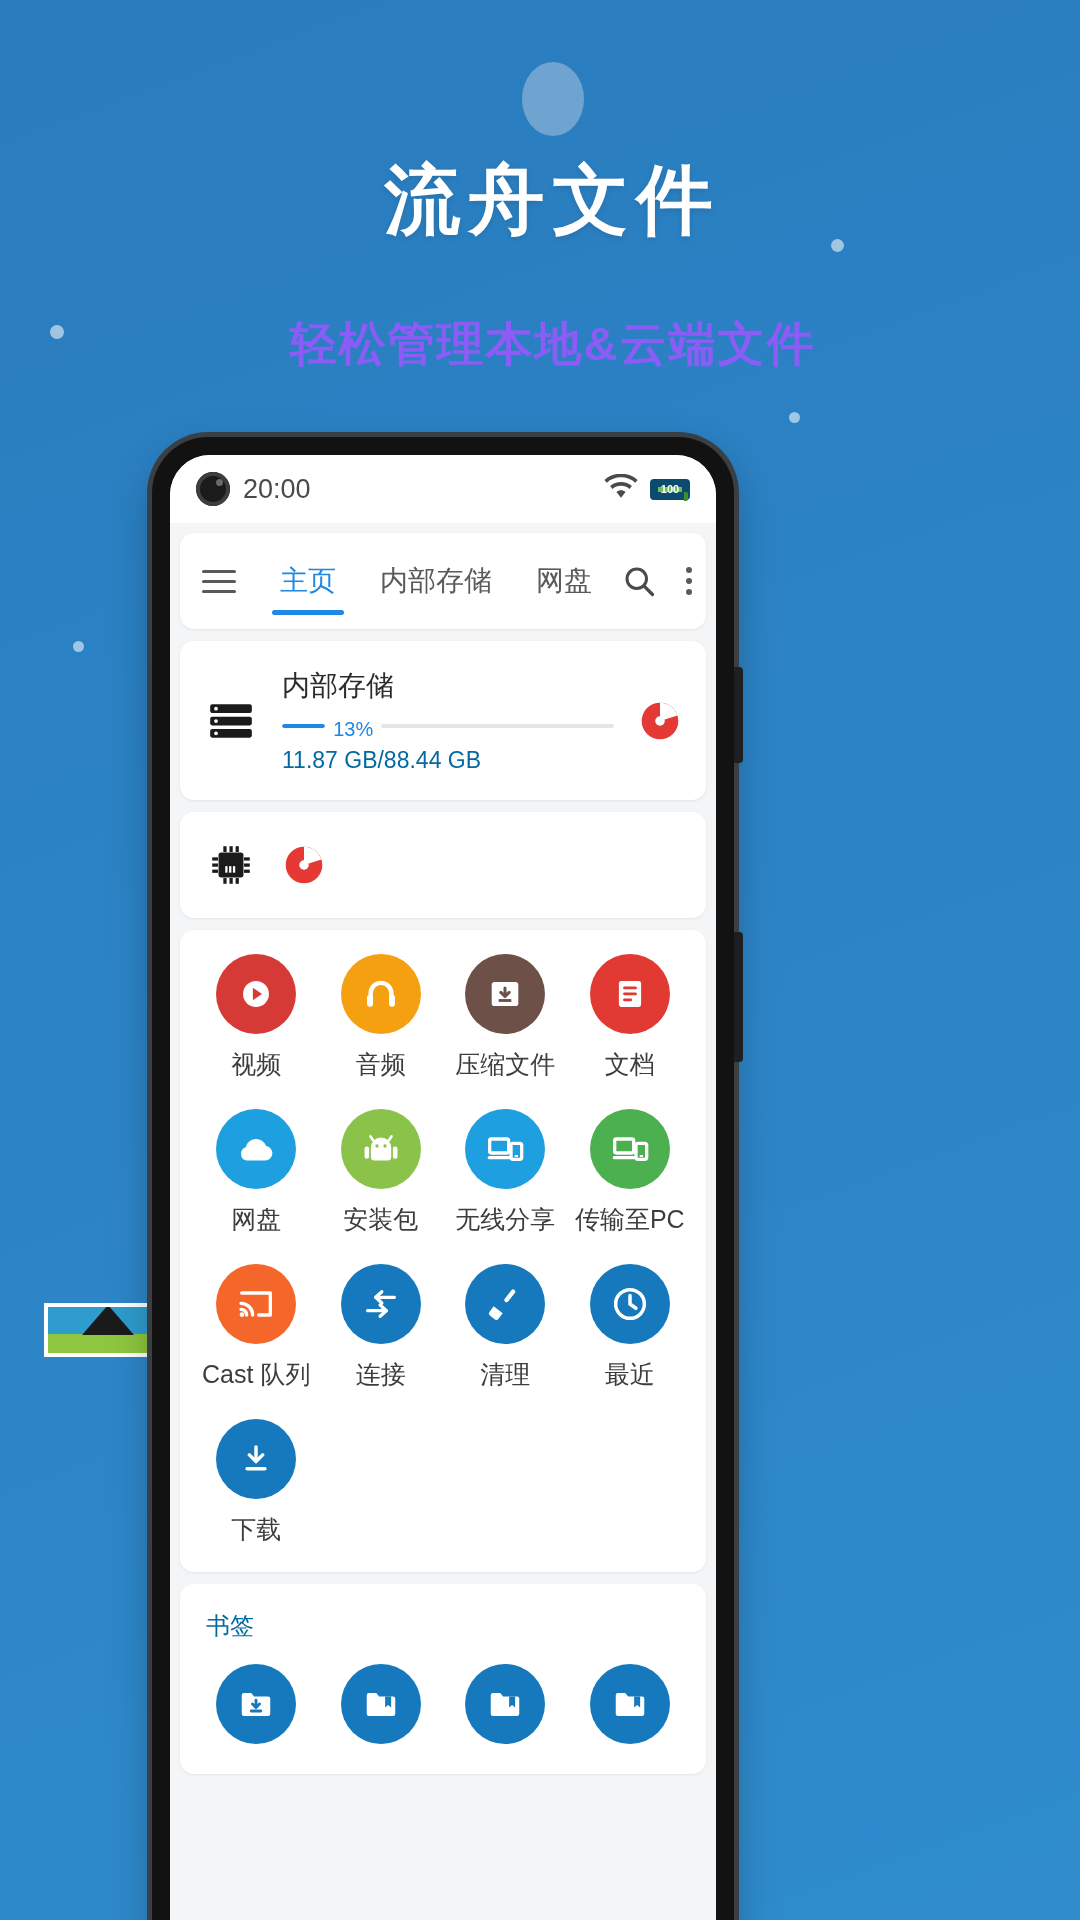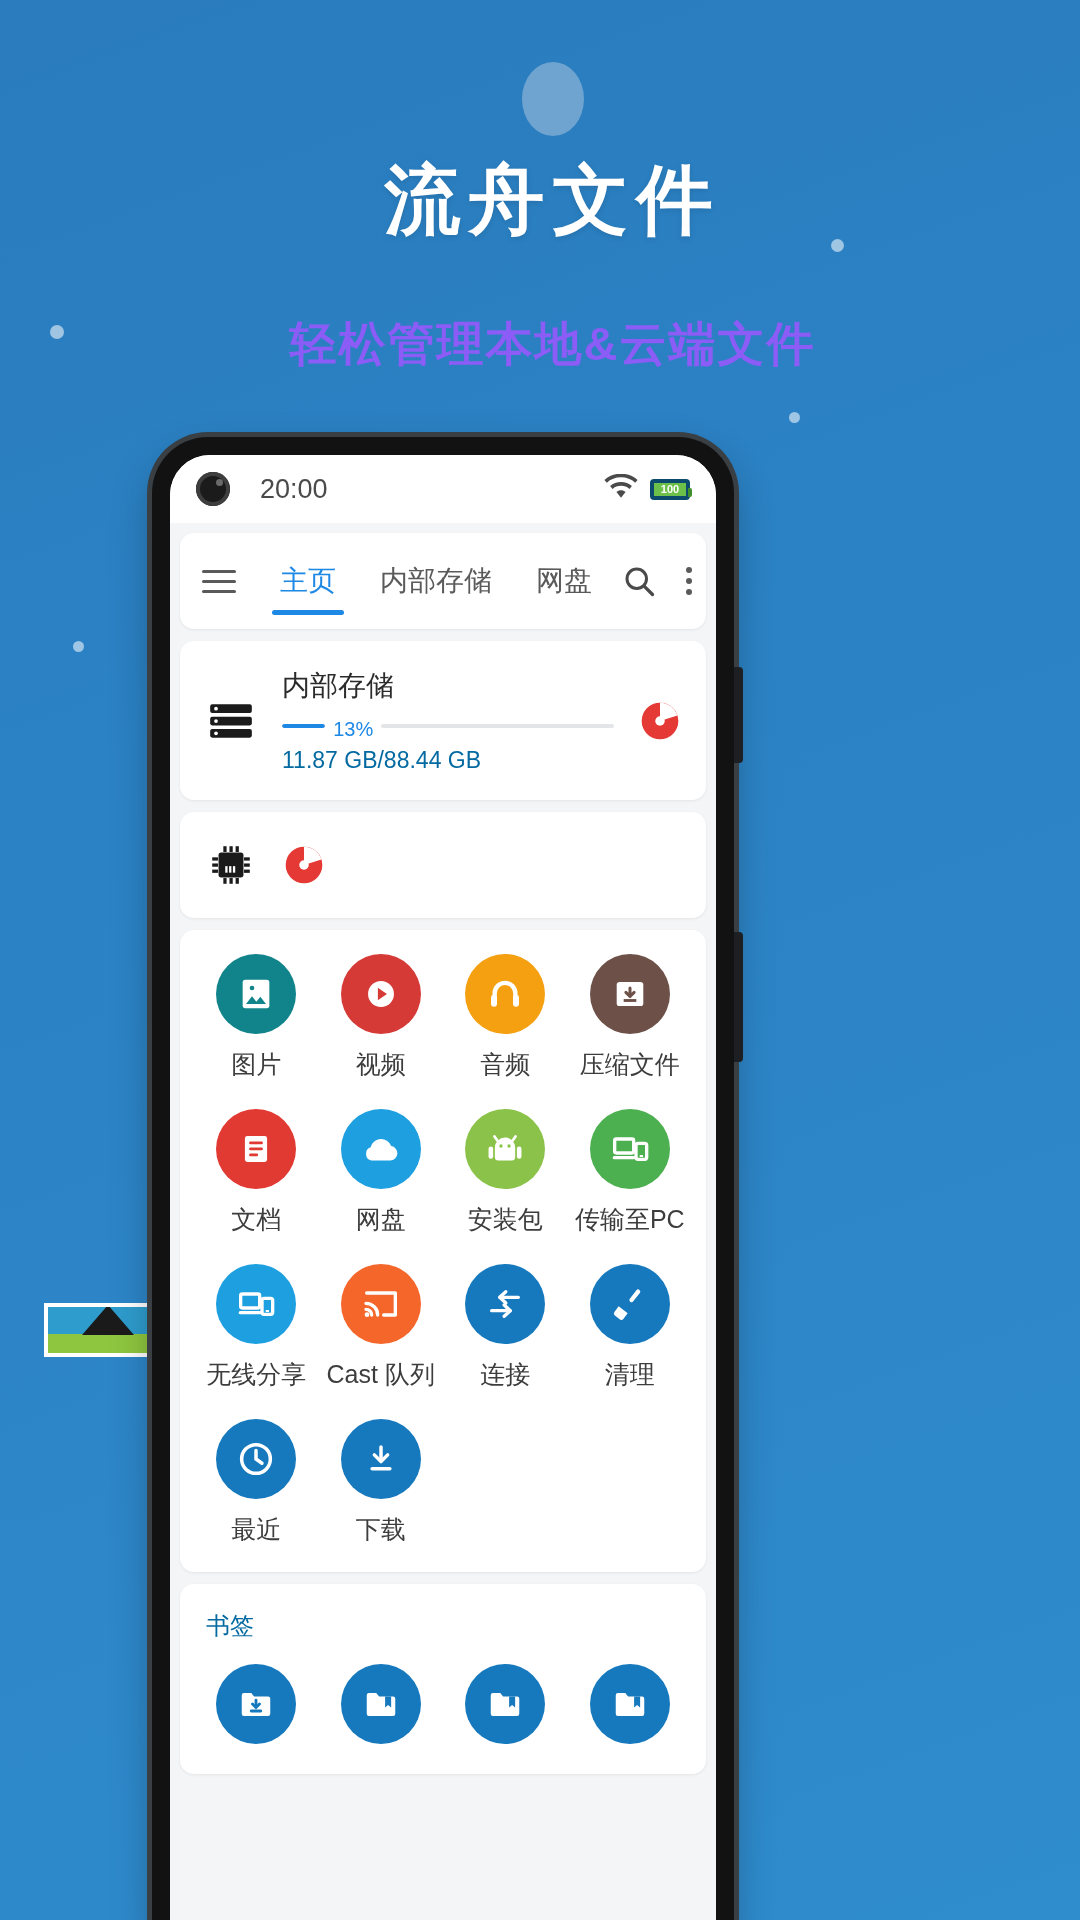--- a/index.html
+++ b/index.html
@@ -41,35 +41,35 @@
   .phone-btn.b2 { top:495px; height:130px; }
 
   .screen {
     position:absolute; left:18px; top:18px; right:18px; bottom:0;
     background:#f4f5f7; border-radius:40px 40px 0 0; overflow:hidden;
   }
 
   
   .statusbar {
     height:68px; background:#ffffff; display:flex; align-items:center;
-    padding:0 26px; gap:30px;
+    padding:0 26px; gap:13px;
   }
   .punchhole {
     width:34px; height:34px; border-radius:50%;
     background:#1b1b1b; box-shadow: inset 0 0 0 4px #3e3e3e;
     position:relative; flex:none;
   }
   .punchhole:after {
     content:""; position:absolute; right:7px; top:7px; width:7px; height:7px;
     border-radius:50%; background:#6a6a6a;
   }
   .clock { font-size:27px; color:#4a4a4a; }
   .sb-right { margin-left:auto; display:flex; align-items:center; gap:12px; }
   .batt {
-    width:40px; height:21px; border:4px solid #0c4a6e; border-radius:4px;
+    width:40px; height:21px; border:8px solid #0c4a6e; border-radius:4px;
     position:relative; display:flex; align-items:center; justify-content:center;
     background:#6cc04a;
   }
   .batt:after{ content:""; position:absolute; right:-6px; top:5px; width:4px;height:9px;
     background:#3f8f2f; border-radius:0 2px 2px 0;}
   .batt span{ font-size:11px; color:#ffffff; font-weight:bold; }
 
   
   .tabcard {
     background:#ffffff; border-radius:14px; margin:10px 10px 0;
@@ -268,30 +268,20 @@
           <svg width="44" height="44" viewBox="0 0 24 24">
             <circle cx="12" cy="12" r="10" fill="#e53935"></circle>
             <path d="M12 12 L12 2 A10 10 0 0 1 21.5 9 Z" fill="#ffffff"></path>
             <circle cx="12" cy="12" r="2.6" fill="#ffffff"></circle>
           </svg>
         </span>
       </div>
 
       <div class="card grid">
 
-        <div class="gitem">
-          <span class="circle" style="background:#10848a">
-            <svg width="40" height="40" viewBox="0 0 24 24">
-                <rect x="4" y="3.5" width="16" height="17" rx="1.6" fill="#fff"></rect>
-                <path d="M6 18l3.6-4.6 2.6 3.2 2.4-2.9L18 18z" fill="#10848a"></path>
-                <circle cx="9.6" cy="8.4" r="1.4" fill="#10848a"></circle>
-              </svg>
-          </span>
-          <span class="glabel">图片</span>
-        </div>
 
         <div class="gitem">
           <span class="circle" style="background:#d63a36">
             <svg width="42" height="42" viewBox="0 0 24 24">
                 <circle cx="12" cy="12" r="7.4" fill="#fff"></circle>
                 <path d="M10.2 8.4l5.2 3.6-5.2 3.6z" fill="#d63a36"></path>
               </svg>
           </span>
           <span class="glabel">视频</span>
         </div>
@@ -350,41 +340,41 @@
               <rect x="2.6" y="10.6" width="2.6" height="7" rx="1.3" fill="#fff"></rect>
               <rect x="18.8" y="10.6" width="2.6" height="7" rx="1.3" fill="#fff"></rect>
               <circle cx="9.7" cy="10.3" r=".95" fill="#8bc34a"></circle>
               <circle cx="14.3" cy="10.3" r=".95" fill="#8bc34a"></circle>
             </svg>
           </span>
           <span class="glabel">安装包</span>
         </div>
 
         <div class="gitem">
-          <span class="circle" style="background:#4caf50">
+          <span class="circle" style="background:#1e9fe0">
             <svg width="40" height="40" viewBox="0 0 24 24">
                 <rect x="2.8" y="6" width="11.4" height="8.4" rx="1" fill="none" stroke="#fff" stroke-width="2"></rect>
                 <rect x="1.6" y="16.2" width="13.8" height="2" rx="1" fill="#fff"></rect>
                 <rect x="15.6" y="8.6" width="6.4" height="9.6" rx="1.2" fill="none" stroke="#fff" stroke-width="2"></rect>
                 <rect x="17.8" y="15.6" width="2" height="1.2" fill="#fff"></rect>
               </svg>
           </span>
-          <span class="glabel">传输至PC</span>
-        </div>
-
-        <div class="gitem">
-          <span class="circle" style="background:#1e9fe0">
+          <span class="glabel">无线分享</span>
+        </div>
+
+        <div class="gitem">
+          <span class="circle" style="background:#4caf50">
             <svg width="40" height="40" viewBox="0 0 24 24">
                 <rect x="2.8" y="6" width="11.4" height="8.4" rx="1" fill="none" stroke="#fff" stroke-width="2"></rect>
                 <rect x="1.6" y="16.2" width="13.8" height="2" rx="1" fill="#fff"></rect>
                 <rect x="15.6" y="8.6" width="6.4" height="9.6" rx="1.2" fill="none" stroke="#fff" stroke-width="2"></rect>
                 <rect x="17.8" y="15.6" width="2" height="1.2" fill="#fff"></rect>
               </svg>
           </span>
-          <span class="glabel">无线分享</span>
+          <span class="glabel">传输至PC</span>
         </div>
 
         <div class="gitem">
           <span class="circle" style="background:#f4662a">
             <svg width="40" height="40" viewBox="0 0 24 24">
                 <path d="M3.4 5.4h17.2v13.2h-7" fill="none" stroke="#fff" stroke-width="2" stroke-linecap="round" stroke-linejoin="round"></path>
                 <path d="M3 11.6a7 7 0 0 1 7 7M3 15.2a3.4 3.4 0 0 1 3.4 3.4" fill="none" stroke="#fff" stroke-width="2" stroke-linecap="round"></path>
                 <circle cx="3.6" cy="18.4" r="1.4" fill="#fff"></circle>
               </svg>
           </span>

